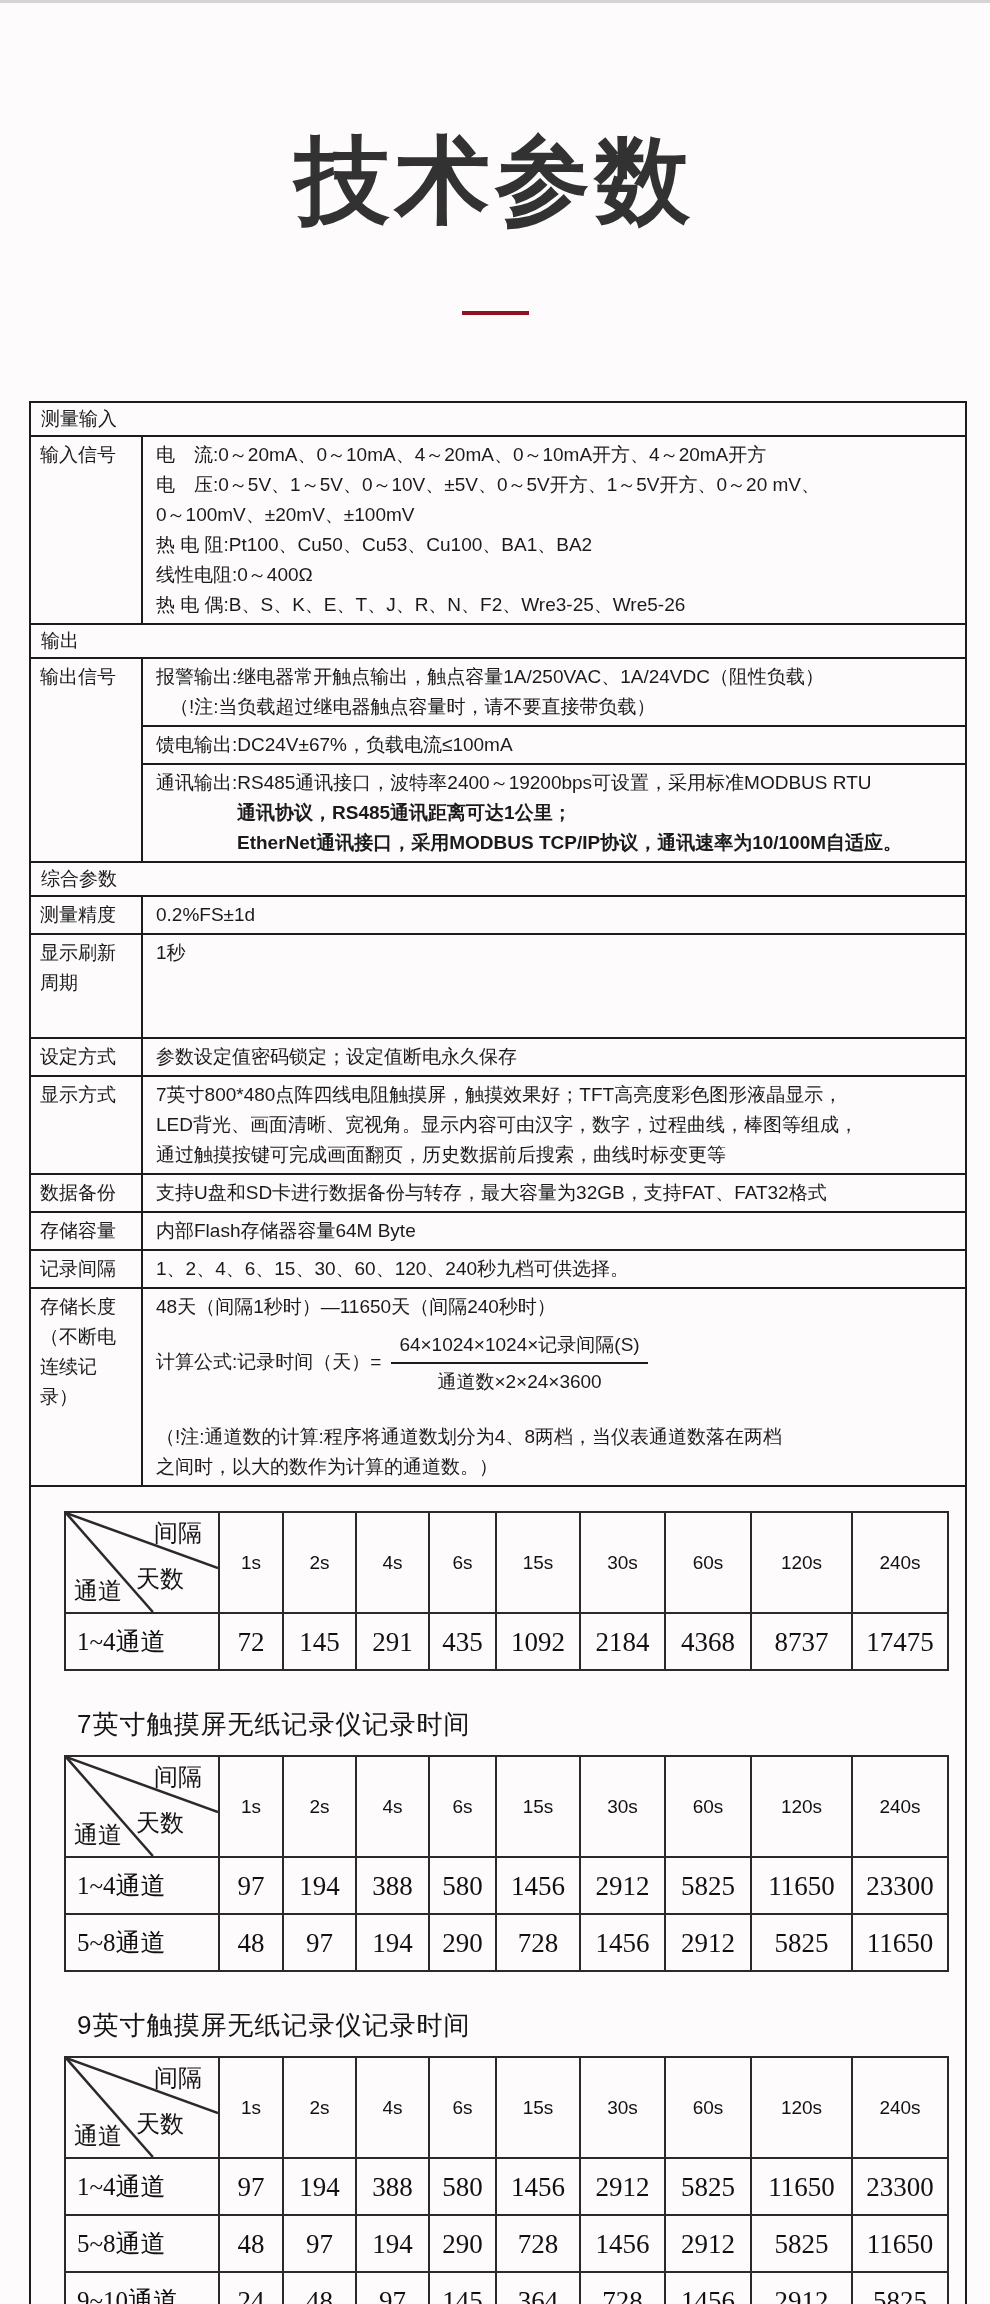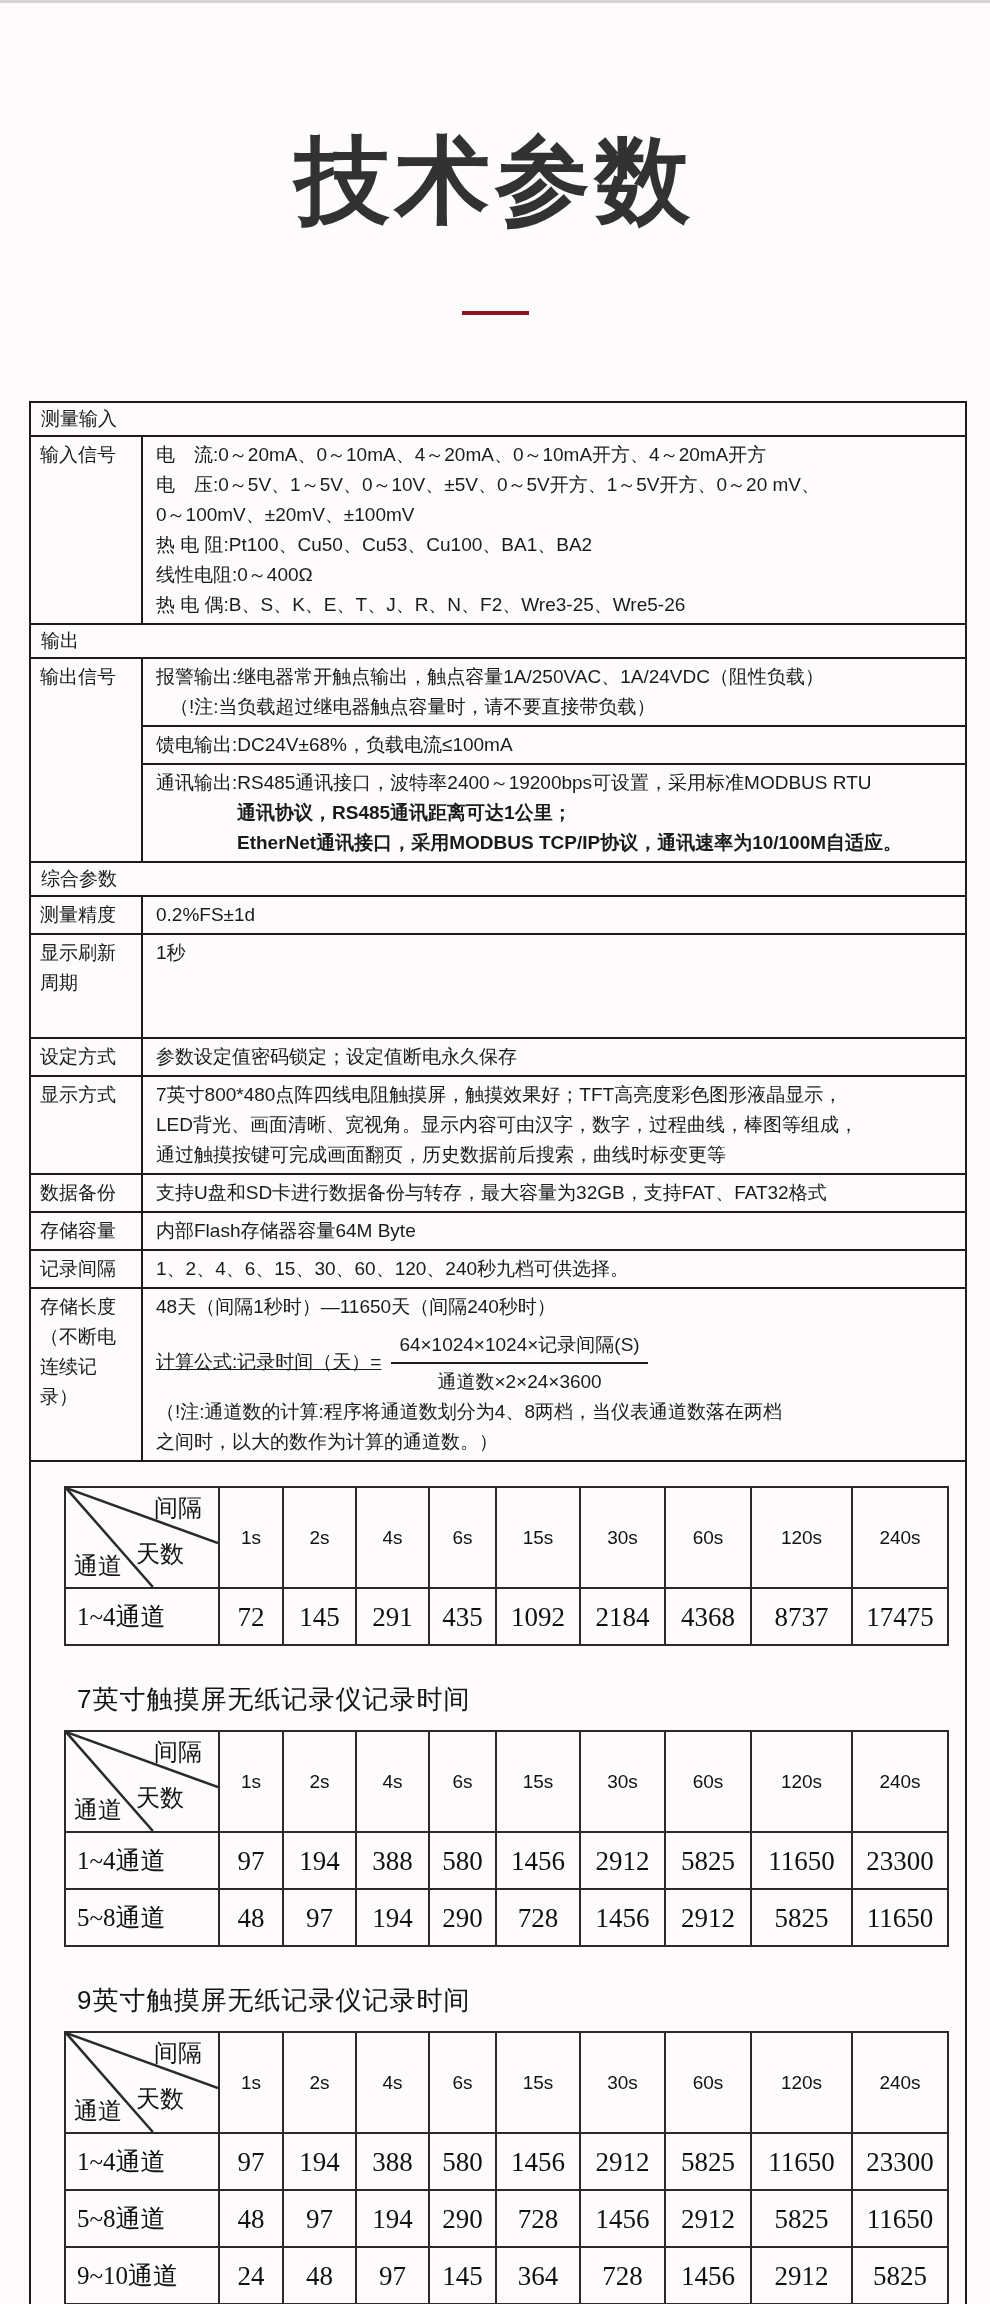--- a/index.html
+++ b/index.html
@@ -40,21 +40,21 @@
     color:#1b1b1b;
   }
   td.section{padding:1px 10px;}
   td.label{padding:3px 9px;white-space:pre-line;}
   td.value{padding:3px 13px;}
   tr.tall td{height:96px;}
   .vline{min-height:30px;}
   .ind1{padding-left:14px;}
   .ind2{padding-left:81px;font-weight:bold;}
 
-  .formula-line{margin:8px 0 1px;text-decoration:underline;}
+  .formula-line{margin:8px 0 26px;}
   .frac{
     display:inline-block;vertical-align:middle;
     text-align:center;margin-left:10px;line-height:29px;
   }
   .frac .num{display:block;border-bottom:2px solid #1d1b1b;padding:0 8px 3px;}
   .frac .den{display:block;padding-top:3px;}
 
   
   td.tables-cell{padding:24px 0 14px;}
   .rt-title{
@@ -114,21 +114,21 @@
       </tr>
       <tr>
         <td class="label" rowspan="3">输出信号</td>
         <td class="value">
           <div class="vline">报警输出:继电器常开触点输出，触点容量1A/250VAC、1A/24VDC（阻性负载）</div>
           <div class="vline ind1">（!注:当负载超过继电器触点容量时，请不要直接带负载）</div>
         </td>
       </tr>
       <tr>
         <td class="value">
-          <div class="vline">馈电输出:DC24V±68%，负载电流≤100mA</div>
+          <div class="vline">馈电输出:DC24V±67%，负载电流≤100mA</div>
         </td>
       </tr>
       <tr>
         <td class="value">
           <div class="vline">通讯输出:RS485通讯接口，波特率2400～19200bps可设置，采用标准MODBUS RTU</div>
           <div class="vline ind2">通讯协议，RS485通讯距离可达1公里；</div>
           <div class="vline ind2">EtherNet通讯接口，采用MODBUS TCP/IP协议，通讯速率为10/100M自适应。</div>
         </td>
       </tr>
       <tr>

